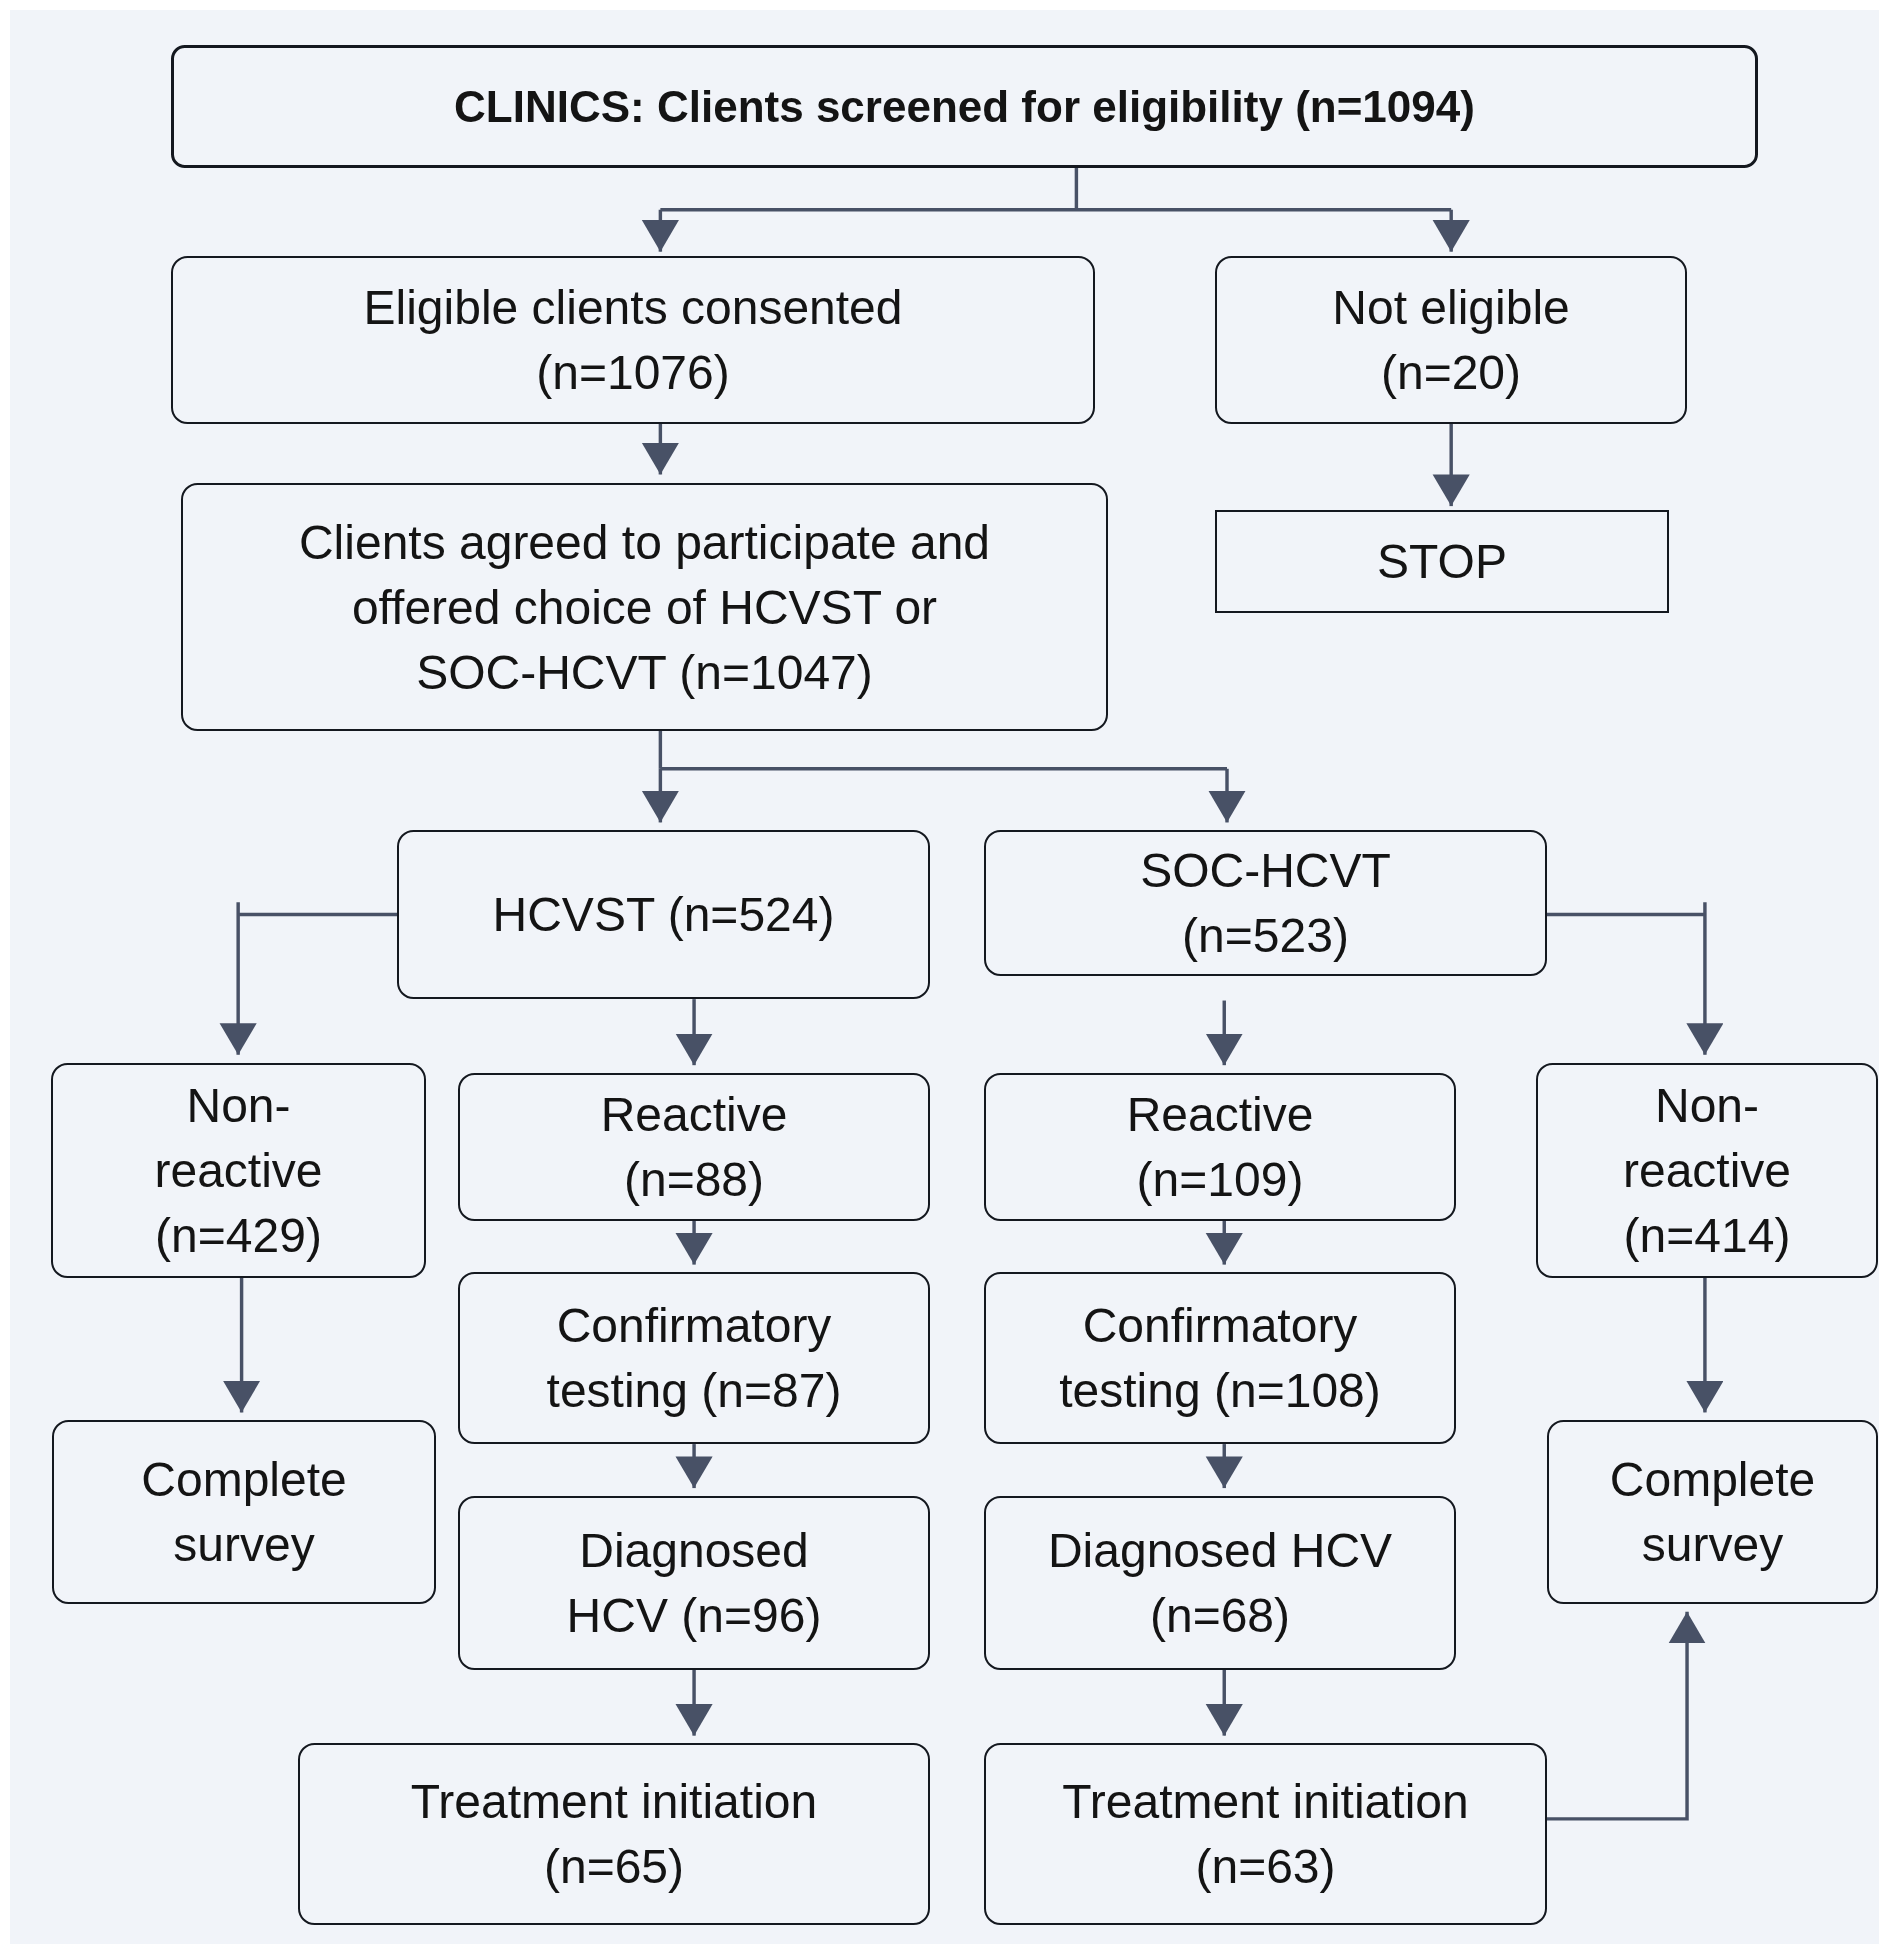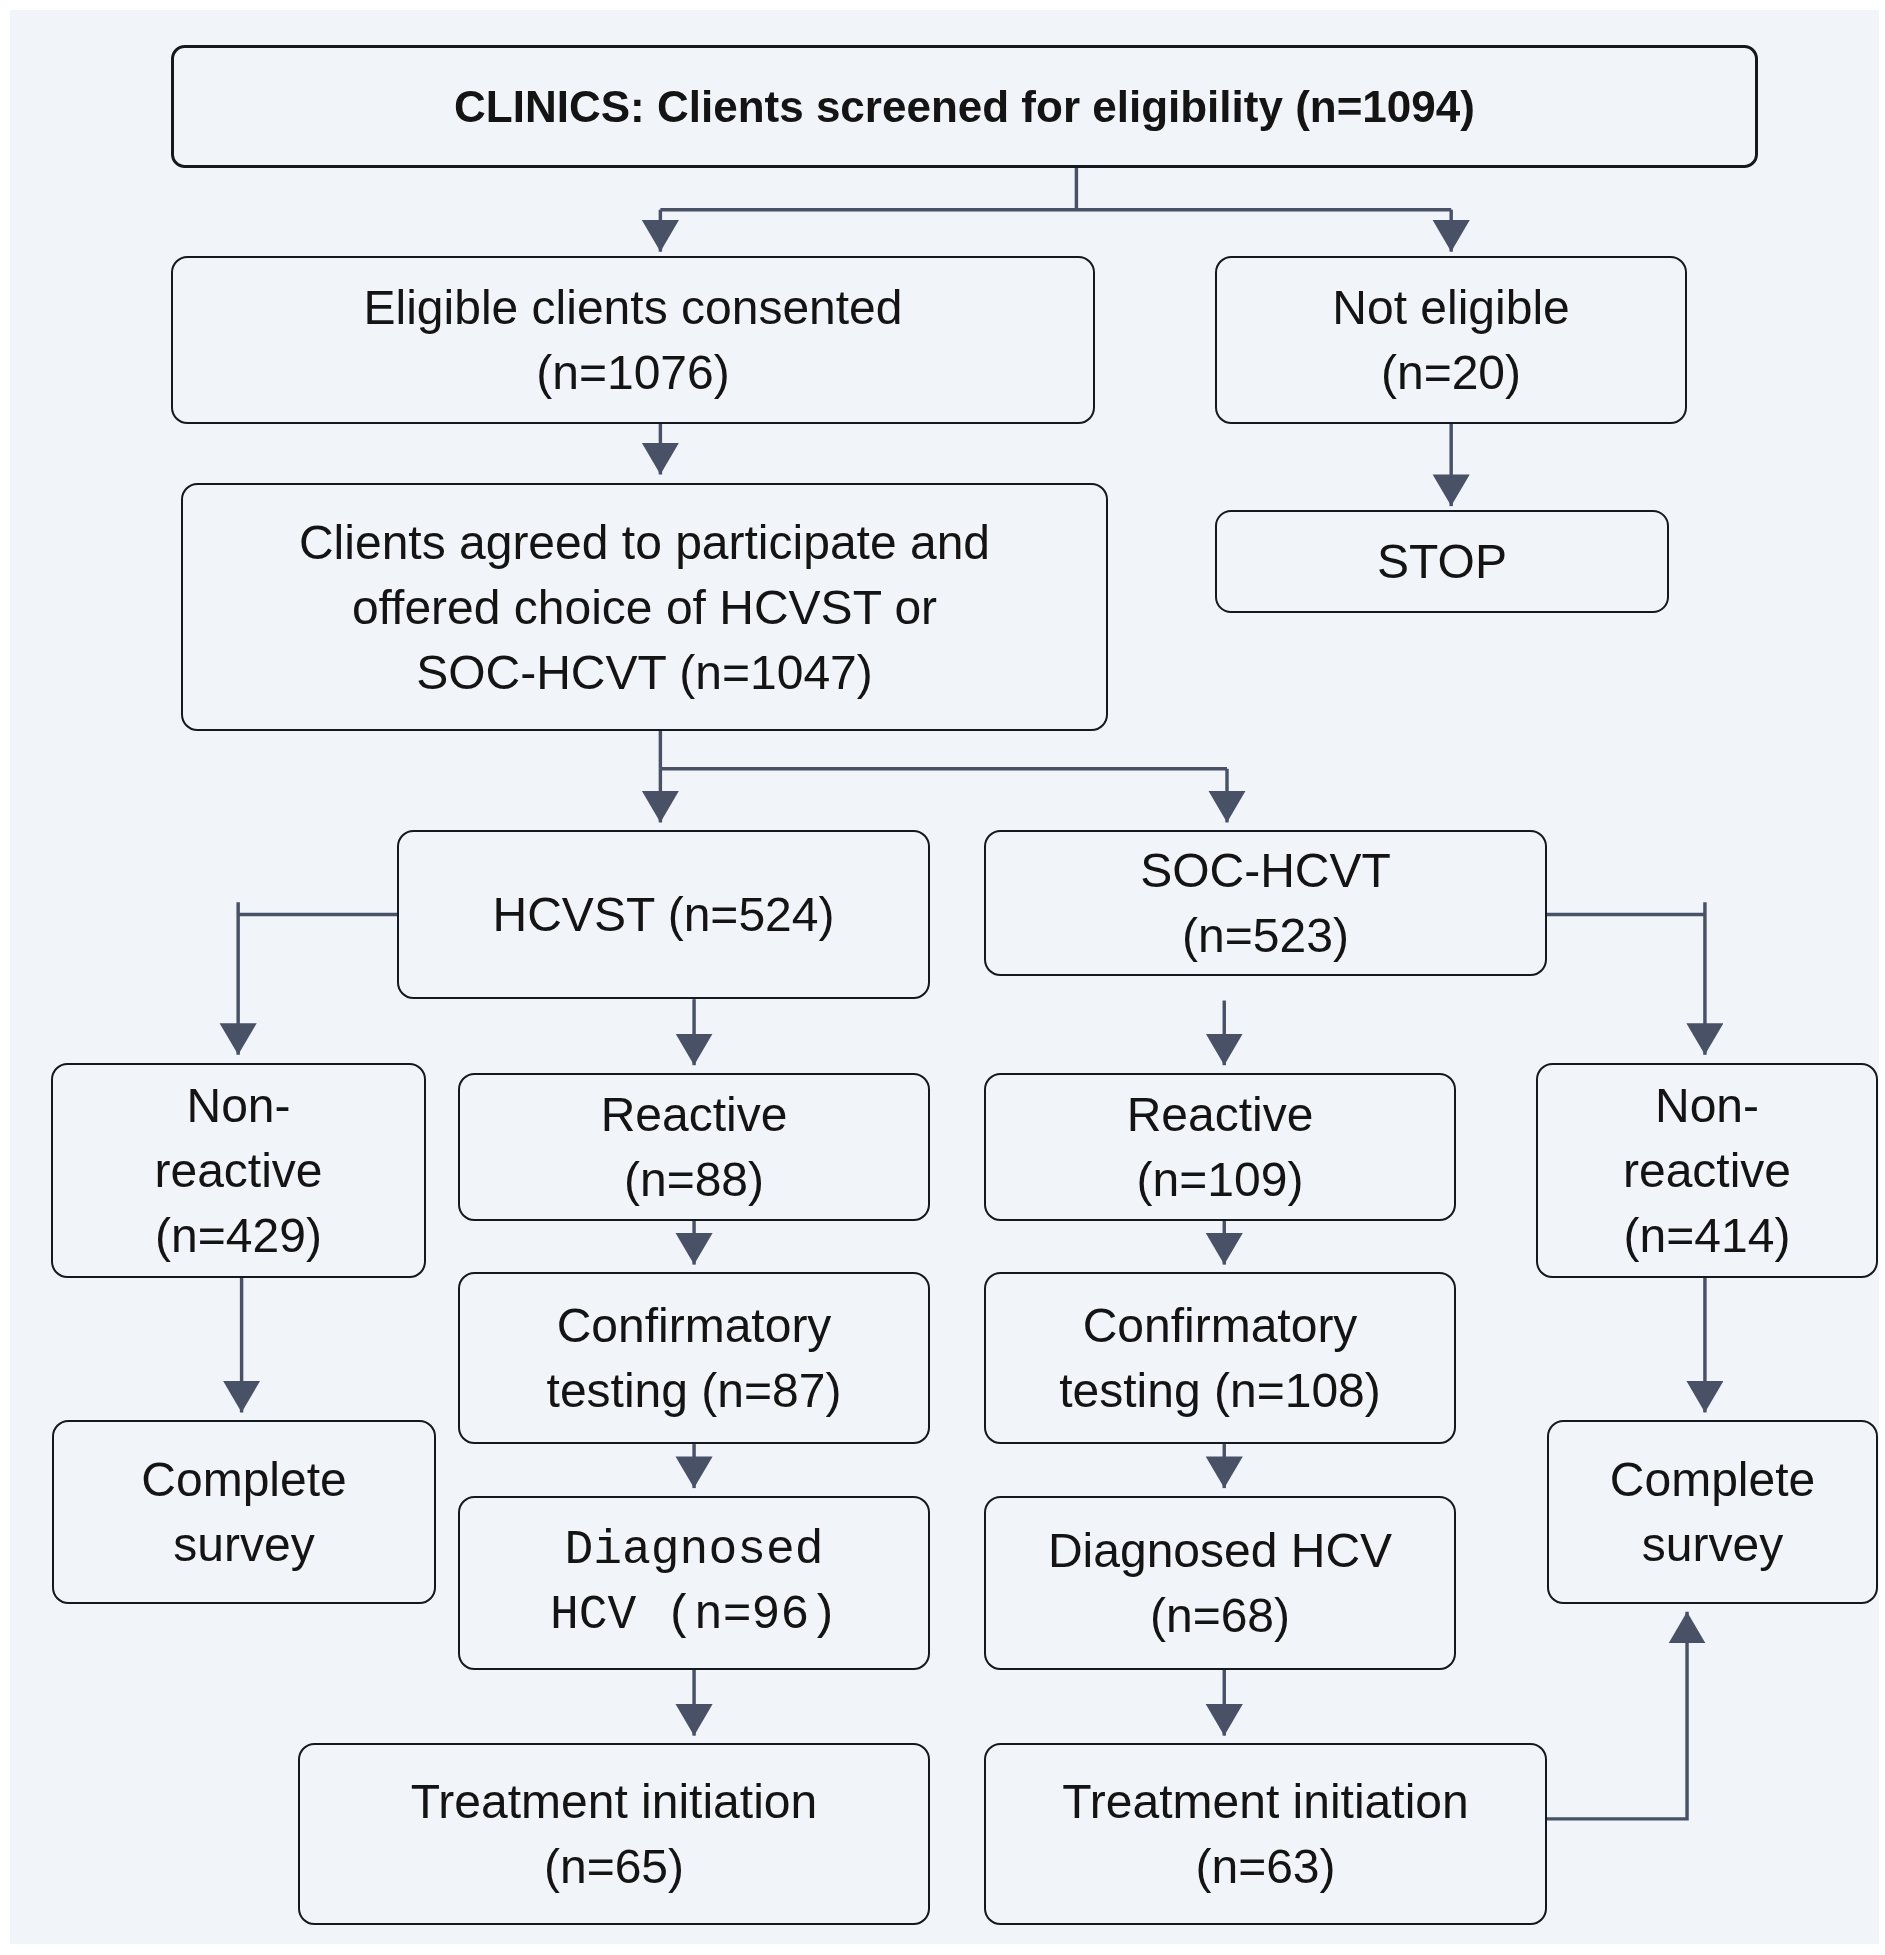--- a/index.html
+++ b/index.html
@@ -35,21 +35,21 @@
   }
   .node .ln{
     display:block;
     font-size:48px;
     line-height:65px;
     white-space:nowrap;
     color:var(--text);
   }
   .node.title{border-width:3.4px;border-radius:13.8px;}
   .node.title .ln{font-size:44px;font-weight:bold;line-height:69px;}
-  .node.stop{border-radius:16px;}
+  .node.stop{border-radius:0;}
 </style>
 </head>
 <body>
 
 <div id="page">
   <div class="canvas-bg"></div>
 
   <svg class="connectors" width="1886" height="1955" viewBox="0 0 2742 2843">
     <defs>
       <marker id="arr" markerUnits="userSpaceOnUse" markerWidth="60" markerHeight="60" refX="46" refY="27" orient="auto">
@@ -156,21 +156,21 @@
   <div class="node" style="left:984px;top:1272px;width:472px;height:172px;">
     <span class="ln">Confirmatory</span>
     <span class="ln">testing (n=108)</span>
   </div>
 
   <div class="node" style="left:52px;top:1420px;width:384px;height:184px;">
     <span class="ln">Complete</span>
     <span class="ln">survey</span>
   </div>
 
-  <div class="node" style="left:458px;top:1496px;width:472px;height:174px;font-family:Liberation Mono, monospace;">
+  <div class="node" style="left:458px;top:1496px;width:472px;height:174px;">
     <span class="ln">Diagnosed</span>
     <span class="ln">HCV (n=96)</span>
   </div>
 
   <div class="node" style="left:984px;top:1496px;width:472px;height:174px;">
     <span class="ln">Diagnosed HCV</span>
     <span class="ln">(n=68)</span>
   </div>
 
   <div class="node" style="left:1547px;top:1420px;width:331px;height:184px;">

